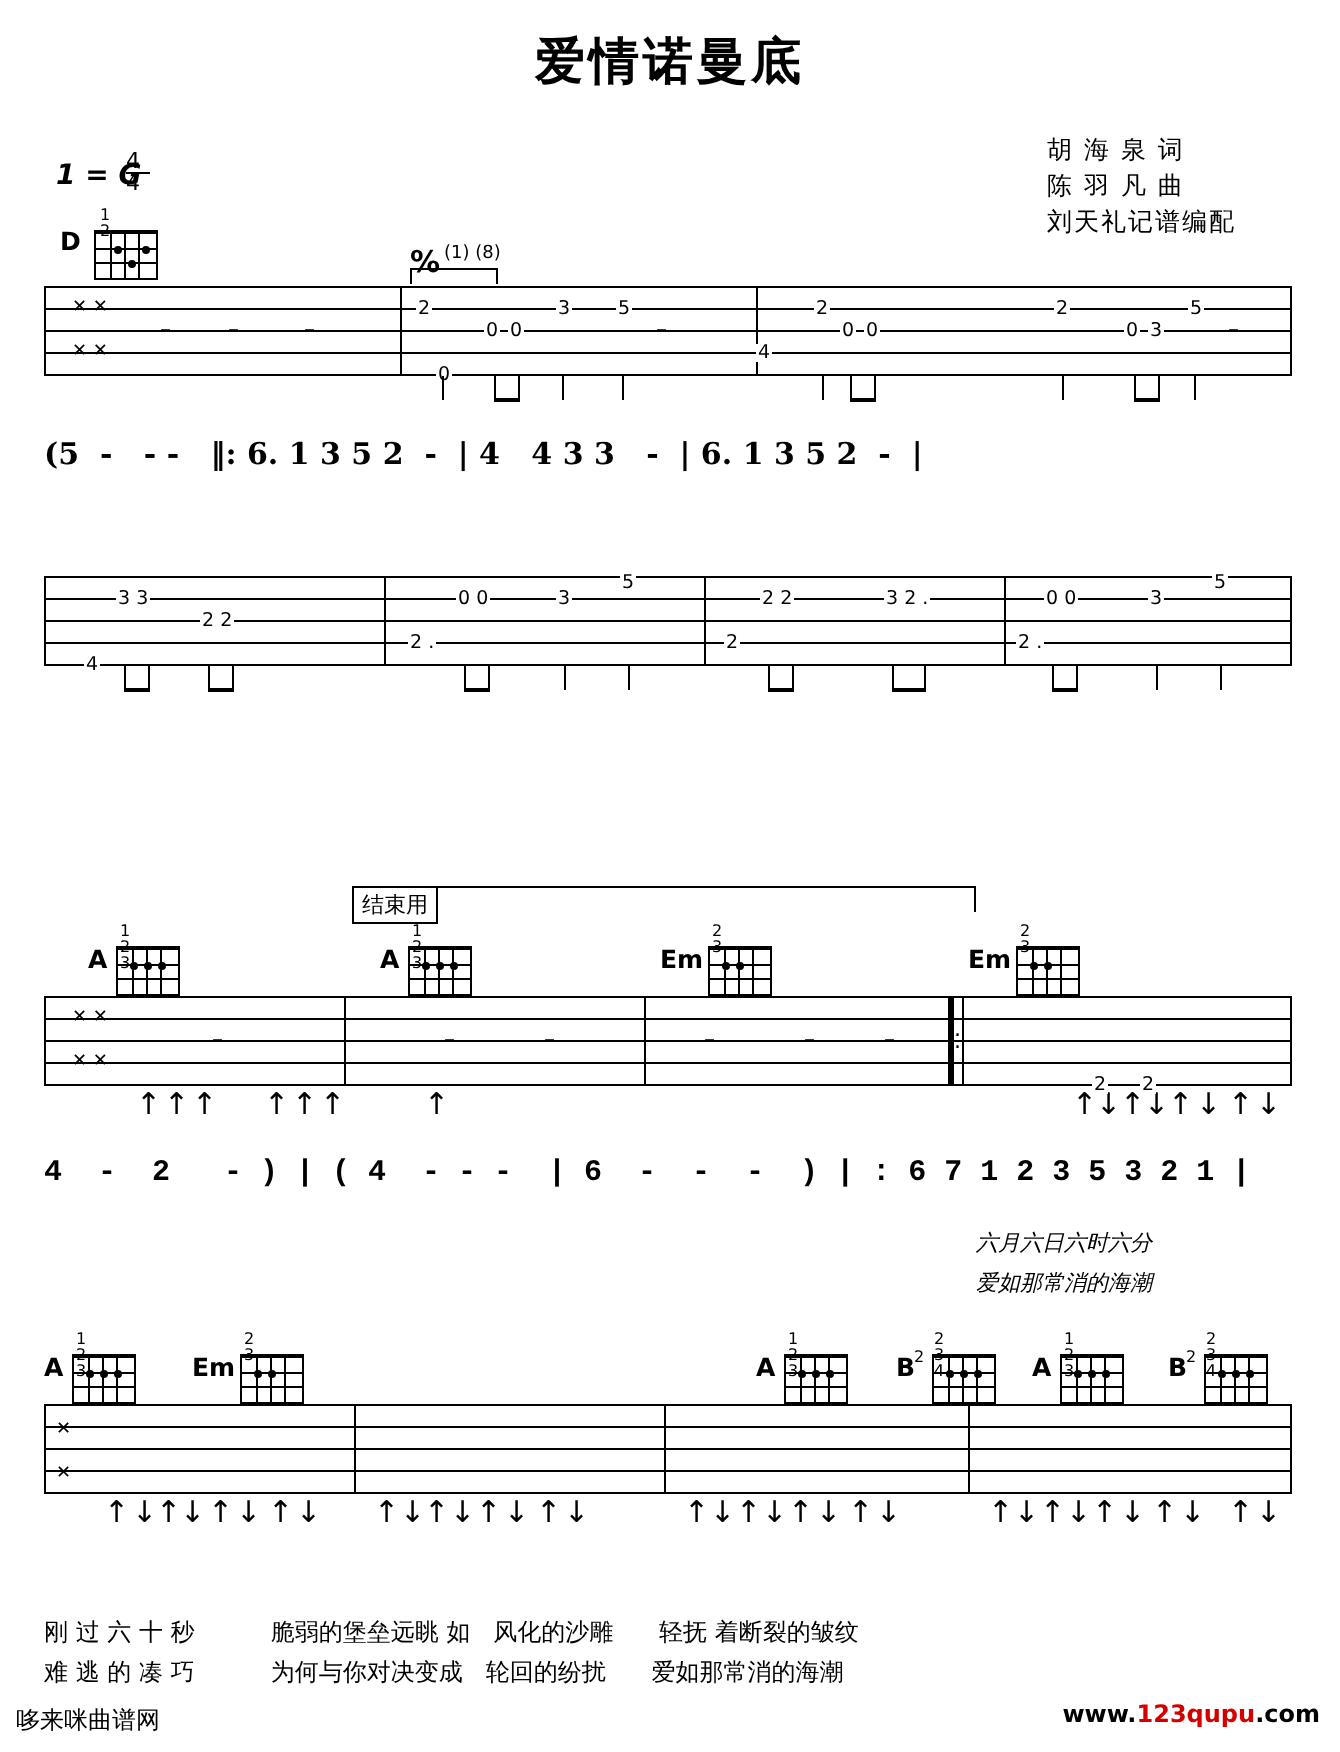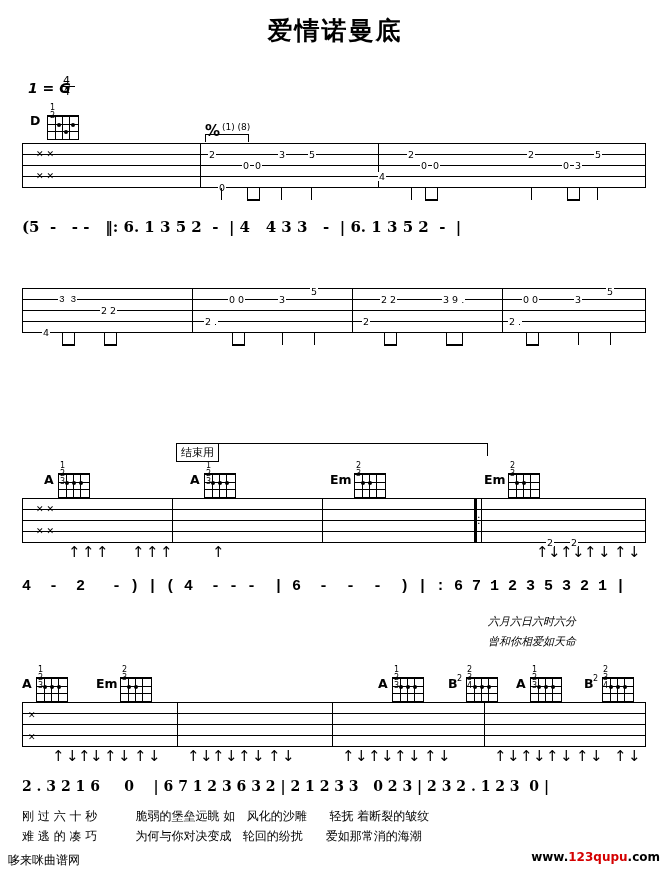--- a/index.html
+++ b/index.html
@@ -97,20 +97,25 @@
   .segno{position:absolute;font-size:15px;font-weight:bold;}
   .tiny{position:absolute;font-size:9px;}
 </style>
 </head>
 <body>
 
 <div class="sheet">
 
   <div class="title">爱情诺曼底</div>
 
+  <div class="credits">
+    <div>胡 海 泉 词</div>
+    <div>陈 羽 凡 曲</div>
+    <div>刘天礼记谱编配</div>
+  </div>
 
   <div class="keysig">1 = G</div>
   <div class="meter">
     <span class="num">4</span>
     <span class="den">4</span>
   </div>
   <div style="position:absolute;left:63px;top:86px;width:12px;height:1px;background:#000;"></div>
 
   <div class="chordbox" style="left:30px;top:112px;">
     <span class="cname" style="left:0;top:1px;">D</span>
@@ -190,29 +195,29 @@
       <div class="ln l0"></div>
         <div class="ln l1"></div>
         <div class="ln l2"></div>
         <div class="ln l3"></div>
         <div class="ln l4"></div>
       <div class="bar" style="left:0;"></div>
       <div class="bar" style="left:170px;"></div>
       <div class="bar" style="left:330px;"></div>
       <div class="bar" style="left:480px;"></div>
       <div class="bar" style="left:623px;"></div>
-      <div class="num" style="left:36px;top:7px;font-family:Liberation Mono, monospace;">3 3</div>
+      <div class="num" style="left:36px;top:7px;">3 3</div>
       <div class="num" style="left:78px;top:18px;">2 2</div>
       <div class="num" style="left:20px;top:40px;">4</div>
       <div class="num" style="left:206px;top:7px;">0 0</div>
       <div class="num" style="left:256px;top:7px;">3</div>
       <div class="num" style="left:288px;top:-1px;">5</div>
       <div class="num" style="left:182px;top:29px;">2 .</div>
       <div class="num" style="left:358px;top:7px;">2 2</div>
-      <div class="num" style="left:420px;top:7px;">3 9 .</div>
+      <div class="num" style="left:420px;top:7px;">3 2 .</div>
       <div class="num" style="left:340px;top:29px;">2</div>
       <div class="num" style="left:500px;top:7px;">0 0</div>
       <div class="num" style="left:552px;top:7px;">3</div>
       <div class="num" style="left:584px;top:-1px;">5</div>
       <div class="num" style="left:486px;top:29px;">2 .</div>
       <div class="stem" style="left:40px;top:45px;height:12px;"></div>
       <div class="stem" style="left:52px;top:45px;height:12px;"></div>
       <div class="beam" style="left:40px;top:56px;width:13px;"></div>
       <div class="stem" style="left:82px;top:45px;height:12px;"></div>
       <div class="stem" style="left:94px;top:45px;height:12px;"></div>
@@ -336,21 +341,21 @@
       <div class="arrowdn" style="left:576px;top:48px;">↓</div>
       <div class="arrowdn" style="left:606px;top:48px;">↓</div>
       <div class="num" style="left:524px;top:40px;">2</div>
       <div class="num" style="left:548px;top:40px;">2</div>
     </div>
   </div>
 
   <div class="jp" style="top:578px;font-family:Liberation Mono, monospace;">4  -  2   - ) | ( 4  - - -  | 6  -  -  -  ) | : 6 7 1 2 3 5 3 2 1 |</div>
 
   <div class="smalltext" style="left:488px;top:614px;">六月六日六时六分</div>
-  <div class="smalltext" style="left:488px;top:634px;">曾和你相爱如天命</div>
+  <div class="smalltext" style="left:488px;top:634px;">爱如那常消的海潮</div>
 
   <div class="chordbox" style="left:22px;top:674px;">
     <span class="cname" style="left:0;top:2px;">A</span>
     <div class="grid" style="left:14px;top:3px;">
       <i style="left:7px;"></i>
         <i style="left:14px;"></i>
         <i style="left:21px;"></i>
       <b style="top:7px;"></b>
         <b style="top:14px;"></b>
     </div>
@@ -480,21 +485,20 @@
       <div class="arrowup" style="left:554px;top:48px;">↑</div>
       <div class="arrowup" style="left:592px;top:48px;">↑</div>
       <div class="arrowdn" style="left:485px;top:48px;">↓</div>
       <div class="arrowdn" style="left:511px;top:48px;">↓</div>
       <div class="arrowdn" style="left:538px;top:48px;">↓</div>
       <div class="arrowdn" style="left:568px;top:48px;">↓</div>
       <div class="arrowdn" style="left:606px;top:48px;">↓</div>
     </div>
   </div>
 
-  <div class="jp" style="top:778px;font-size:14px;">2 . 3 2 1 6     0    | 6 7 1 2 3 6 3 2 | 2 1 2 3 3   0 2 3 | 2 3 2 . 1 2 3  0 |</div>
   <div class="lyr" style="top:808px;">刚 过 六 十 秒          脆弱的堡垒远眺 如   风化的沙雕      轻抚 着断裂的皱纹</div>
   <div class="lyr" style="top:828px;">难 逃 的 凑 巧          为何与你对决变成   轮回的纷扰      爱如那常消的海潮</div>
 
   <div class="footleft">哆来咪曲谱网</div>
   <div class="footright">
     <span>www.</span><span class="red">123qupu</span><span>.com</span>
   </div>
 
 </div>
 

